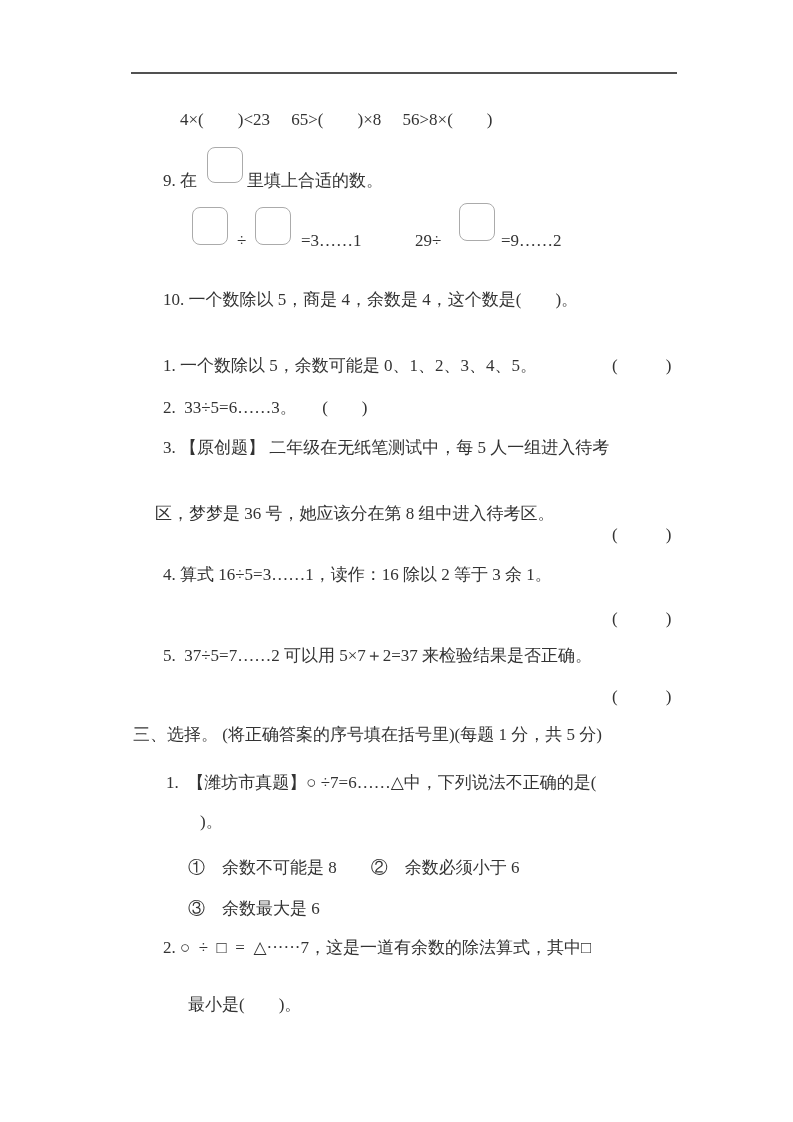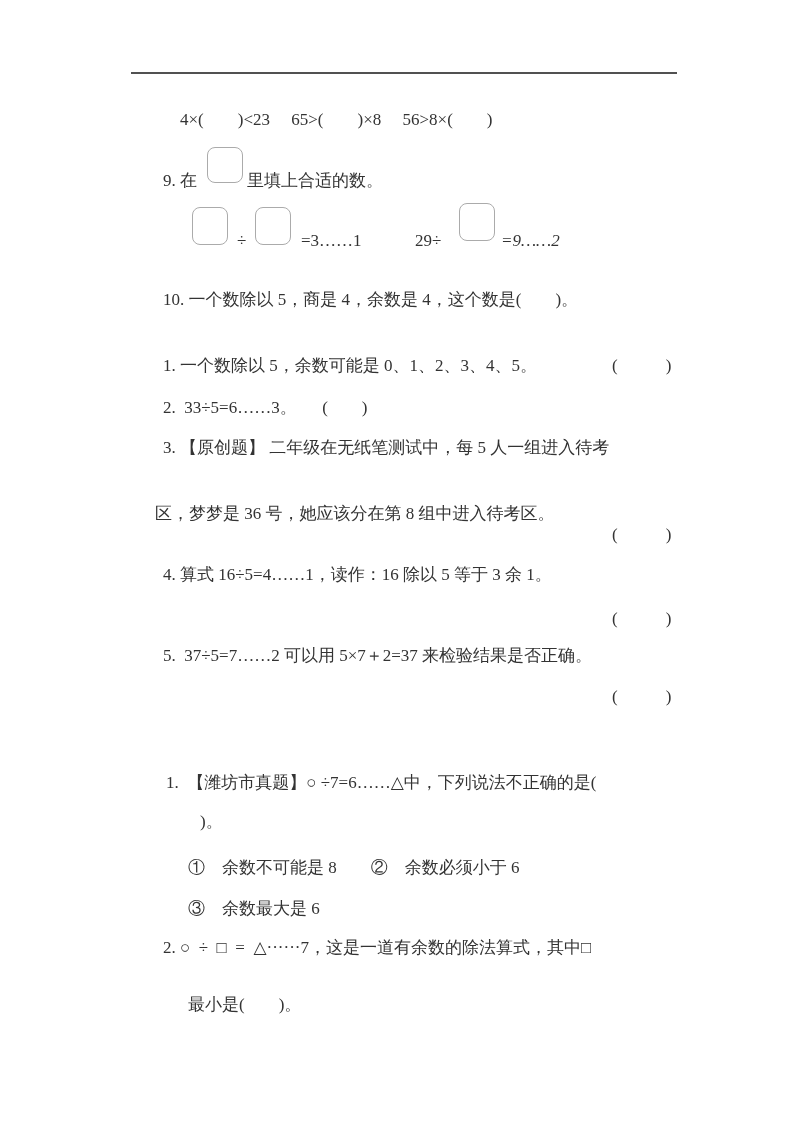--- a/index.html
+++ b/index.html
@@ -56,40 +56,41 @@
   <div class="line" style="left:163px; top:166px;">9. 在</div>
   <div class="abox" style="left:207px; top:147px; height:36px;"></div>
   <div class="line" style="left:247px; top:166px;">里填上合适的数。</div>
 
   <div class="abox" style="left:192px; top:207px; height:38px;"></div>
   <div class="line" style="left:237px; top:226px;">÷</div>
   <div class="abox" style="left:255px; top:207px; height:38px;"></div>
   <div class="line" style="left:301px; top:226px;">=3……1</div>
   <div class="line" style="left:415px; top:226px;">29÷</div>
   <div class="abox" style="left:459px; top:203px; height:38px;"></div>
-  <div class="line" style="left:501px; top:226px;font-style:italic;">=9……2</div>
+  <div class="line" style="left:501px; top:226px;">=9……2</div>
 
   <div class="line" style="left:163px; top:265px;margin-top:20px;">10. 一个数除以 5，商是 4，余数是 4，这个数是(        )。</div>
 
 
   <div class="line" style="left:163px; top:351px;">1. 一个数除以 5，余数可能是 0、1、2、3、4、5。</div>
   <div class="line bracket" style="left:612px; top:351px;">(          )</div>
 
   <div class="line" style="left:163px; top:393px;">2.  33÷5=6……3。      (        )</div>
 
   <div class="line" style="left:163px; top:433px;">3. 【原创题】 二年级在无纸笔测试中，每 5 人一组进入待考</div>
   <div class="line" style="left:155px; top:499px;">区，梦梦是 36 号，她应该分在第 8 组中进入待考区。</div>
   <div class="line bracket" style="left:612px; top:520px;">(          )</div>
 
-  <div class="line" style="left:163px; top:560px;">4. 算式 16÷5=4……1，读作：16 除以 5 等于 3 余 1。</div>
+  <div class="line" style="left:163px; top:560px;">4. 算式 16÷5=3……1，读作：16 除以 2 等于 3 余 1。</div>
   <div class="line bracket" style="left:612px; top:604px;">(          )</div>
 
   <div class="line" style="left:163px; top:641px;">5.  37÷5=7……2 可以用 5×7＋2=37 来检验结果是否正确。</div>
   <div class="line bracket" style="left:612px; top:682px;">(          )</div>
 
+  <div class="line" style="left:133px; top:720px;">三、选择。 (将正确答案的序号填在括号里)(每题 1 分，共 5 分)</div>
 
   <div class="line" style="left:166px; top:768px;">1.  【潍坊市真题】○ ÷7=6……△中，下列说法不正确的是(</div>
   <div class="line" style="left:200px; top:807px;">)。</div>
   <div class="line" style="left:188px; top:853px;">①　余数不可能是 8　　②　余数必须小于 6</div>
   <div class="line" style="left:188px; top:894px;">③　余数最大是 6</div>
 
   <div class="line" style="left:163px; top:933px;">2. ○  ÷  □  =  △······7，这是一道有余数的除法算式，其中□</div>
   <div class="line" style="left:188px; top:974px;margin-top:16px;">最小是(        )。</div>
 
   <div class="watermark">更多资料加994030</div>

